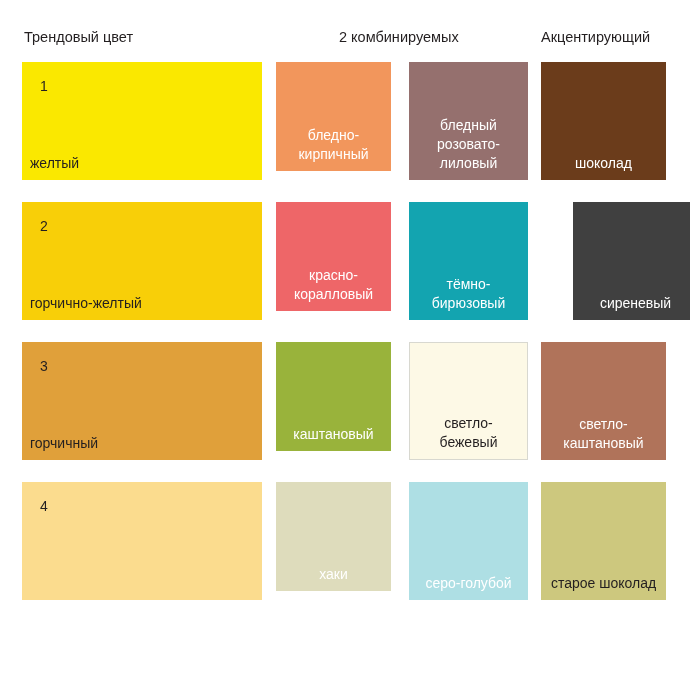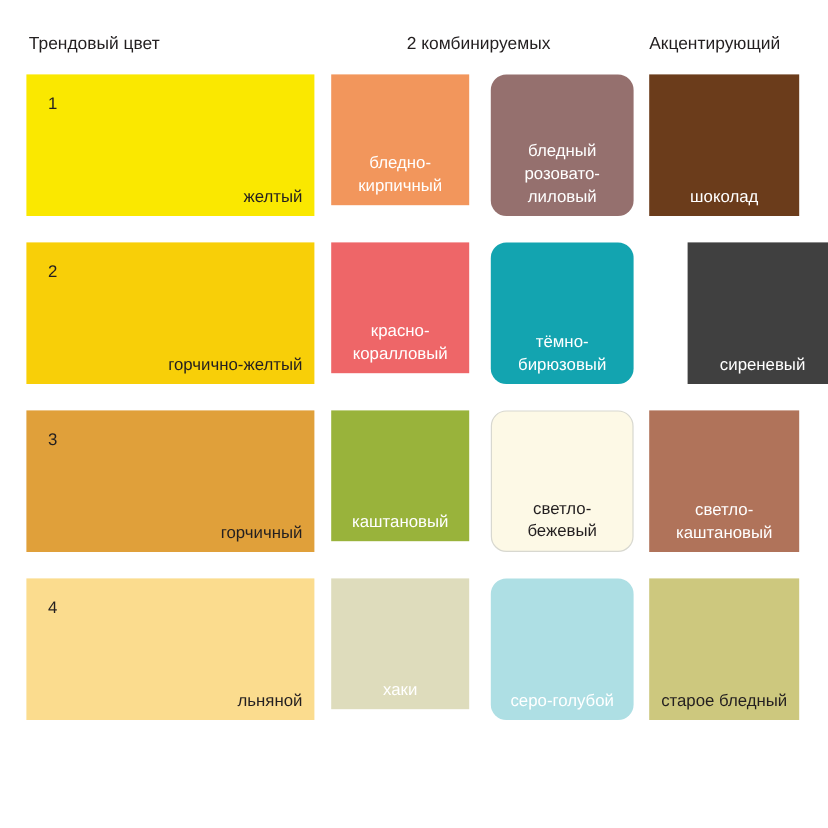--- a/index.html
+++ b/index.html
@@ -56,37 +56,37 @@
     top: 0;
     box-sizing: border-box;
     overflow: hidden;
   }
   .swatch.bordered {
     border: 1px solid #d8d8d0;
   }
   
   .col-main  { left: 22px;  width: 240px; height: 118px; }
   .col-c1    { left: 276px; width: 115px; height: 109px; }
-  .col-c2    { left: 409px; width: 119px; height: 118px; border-radius: 13px; }
+  .col-c2    { left: 409px; width: 119px; height: 118px; }
   .col-acc   { left: 541px; width: 125px; height: 118px; }
 
   .index {
     position: absolute;
     left: 18px;
     top: 16px;
     font-size: 14px;
     line-height: 16px;
     color: #231f20;
   }
   .label {
     position: absolute;
     right: 10px;
     bottom: 7px;
     left: 8px;
-    text-align: right;
+    text-align: left;
     font-size: 14px;
     line-height: 19px;
     white-space: pre-line;
   }
   .label.center {
     text-align: center;
     right: 6px;
     left: 6px;
   }
   .label.dark  { color: #231f20; }
@@ -156,27 +156,26 @@
       </div>
       <div class="swatch col-acc" style="background-color: rgb(176, 115, 90);">
         <span class="label center light">светло-
 каштановый</span>
       </div>
     </div>
 
     <div class="row">
       <div class="swatch col-main" style="background-color: rgb(251, 220, 142);">
         <span class="index">4</span>
-        <span class="label dark">льняной</span>
       </div>
       <div class="swatch col-c2" style="background-color: rgb(174, 223, 228);">
         <span class="label center light">серо-голубой</span>
       </div>
       <div class="swatch col-c1" style="background-color: rgb(222, 220, 188);">
         <span class="label center light">хаки</span>
       </div>
       <div class="swatch col-acc" style="background-color: rgb(205, 200, 126);">
-        <span class="label center dark">старое бледный</span>
+        <span class="label center dark">старое шоколад</span>
       </div>
     </div>
 
   </div>
 </div>
 
 </body></html>

